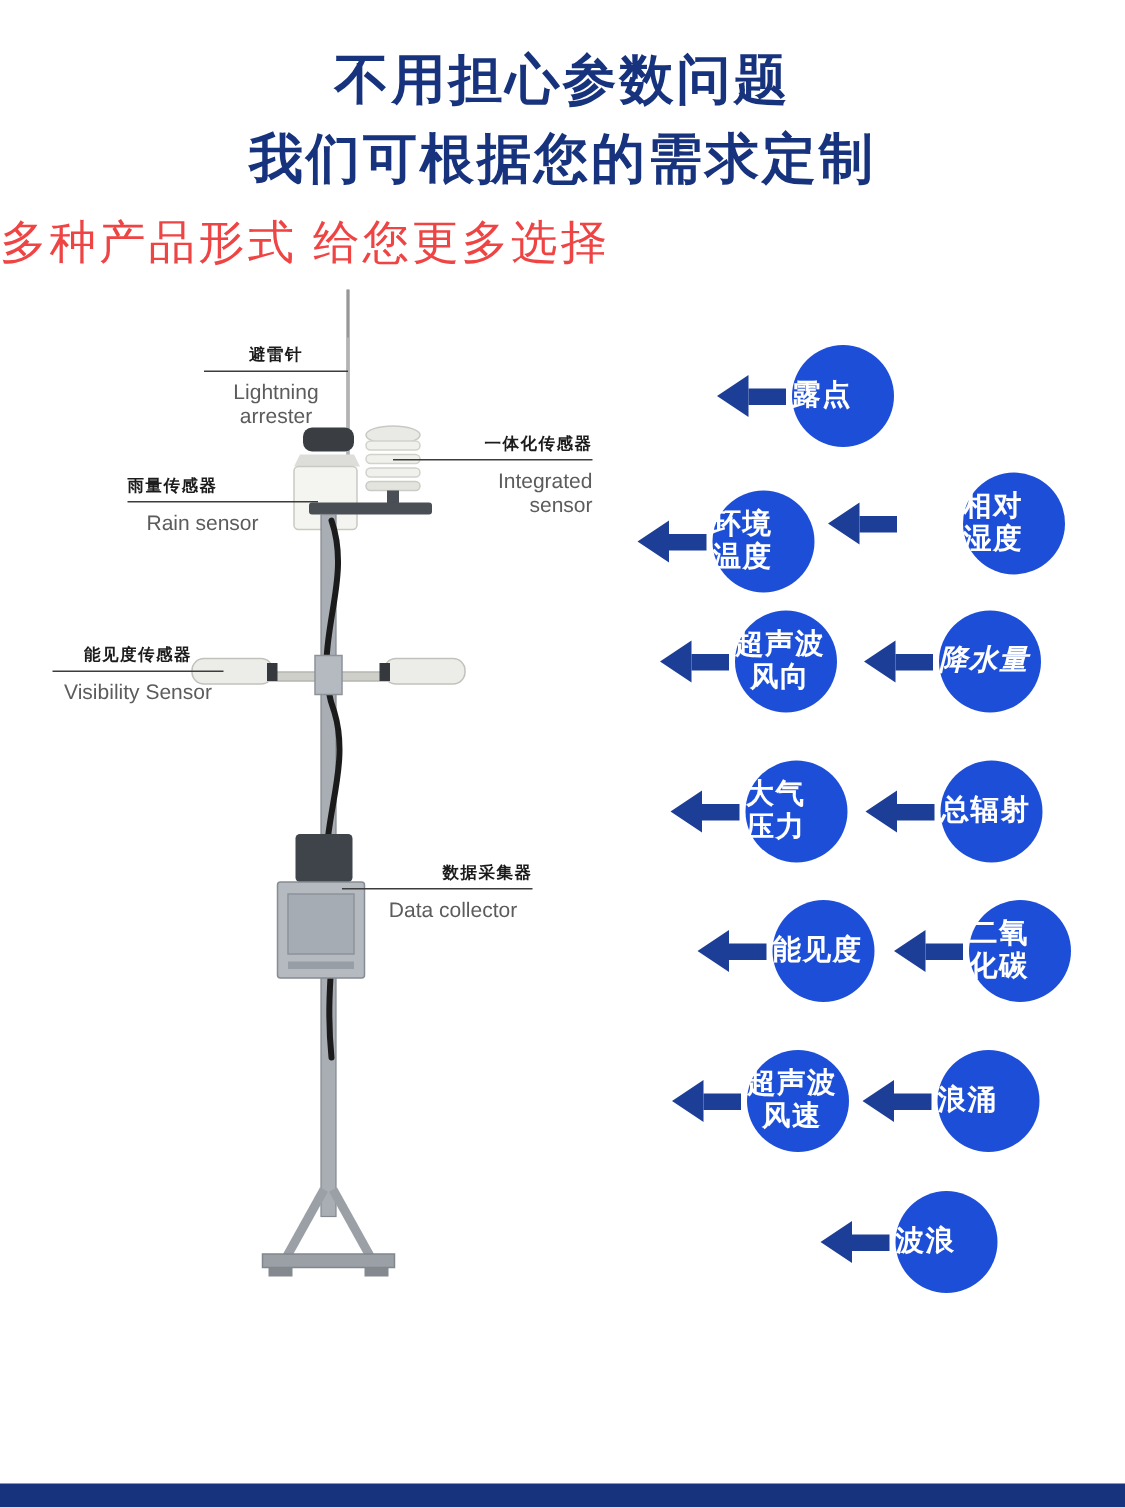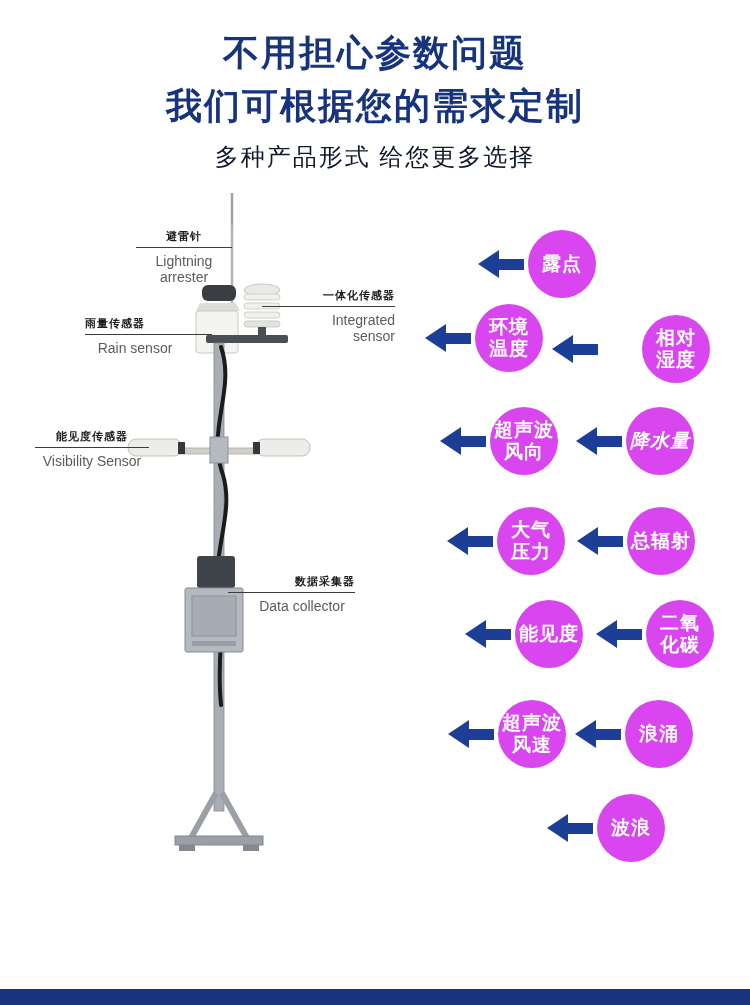--- a/index.html
+++ b/index.html
@@ -4,37 +4,37 @@
 <style>
   html,body { margin:0; padding:0; background:#e9e9e9; }
   .page {
     position:relative; width:750px; height:1005px; margin:0 auto;
     background:#ffffff; overflow:hidden;
     font-family:"Liberation Sans", sans-serif;
   }
   
   .title-block { position:absolute; top:26px; left:0; width:750px; text-align:center; color:#17337e; }
   .title-line { font-size:36px; font-weight:800; letter-spacing:2px; line-height:53px; }
-  .subtitle { position:absolute; top:141px; left:0; width:750px; text-align:center;
-              font-size:24px; color:#0f172a; letter-spacing:2px; }
+  .subtitle { position:absolute; top:141px; left:0; width:750px; 
+              font-size:31px; color:#ef4444; letter-spacing:2px; }
   
   .station-svg { position:absolute; left:30px; top:185px; }
   
   .callout { position:absolute; border-bottom:1px solid #3c3c3c; padding-bottom:3px; }
   .callout .cn { display:block; font-size:11px; font-weight:700; color:#1c1c1c; letter-spacing:1px; }
   .callout-en { position:absolute; font-size:14px; color:#5c5c5c; }
   .ta-c { text-align:center; } .ta-l { text-align:left; } .ta-r { text-align:right; }
   
   .badge-group { position:absolute; display:flex; align-items:center; gap:4px; }
   .arrow { display:flex; align-items:center; }
   .arrow-head { width:0; height:0; border-top:14px solid transparent; border-bottom:14px solid transparent;
                 border-right:21px solid #1d3e96; }
   .arrow-shaft { width:25px; height:11px; background:#1d3e96; }
-  .badge-circle { width:68px; height:68px; border-radius:50%; background:#d946ef;
-                  display:flex; align-items:center; justify-content:center; flex:0 0 auto; }
+  .badge-circle { width:68px; height:68px; border-radius:50%; background:#1d4ed8;
+                  display:flex; align-items:center; flex:0 0 auto; }
   .badge-label { color:#ffffff; font-size:19px; font-weight:700; line-height:1.18;
                  text-align:center; white-space:pre-line; letter-spacing:1px; }
   
   .footer-bar { position:absolute; left:0; bottom:0; width:750px; height:16px; background:#17337e; }
 </style>
 </head>
 <body>
 
 <div class="page">
 
@@ -124,21 +124,21 @@
   <div class="badge-group" style="left:478px; top:230px;">
     <span class="arrow">
         <span class="arrow-head"></span>
         <span class="arrow-shaft"></span>
       </span>
     <span class="badge-circle">
         <span class="badge-label">露点</span>
       </span>
   </div>
 
-  <div class="badge-group" style="left:425px; top:304px;">
+  <div class="badge-group" style="left:425px; top:327px;">
     <span class="arrow">
         <span class="arrow-head"></span>
         <span class="arrow-shaft"></span>
       </span>
     <span class="badge-circle">
         <span class="badge-label">环境
 温度</span>
       </span>
   </div>
   <div class="badge-group" style="left:552px; top:315px;gap:44px;">

